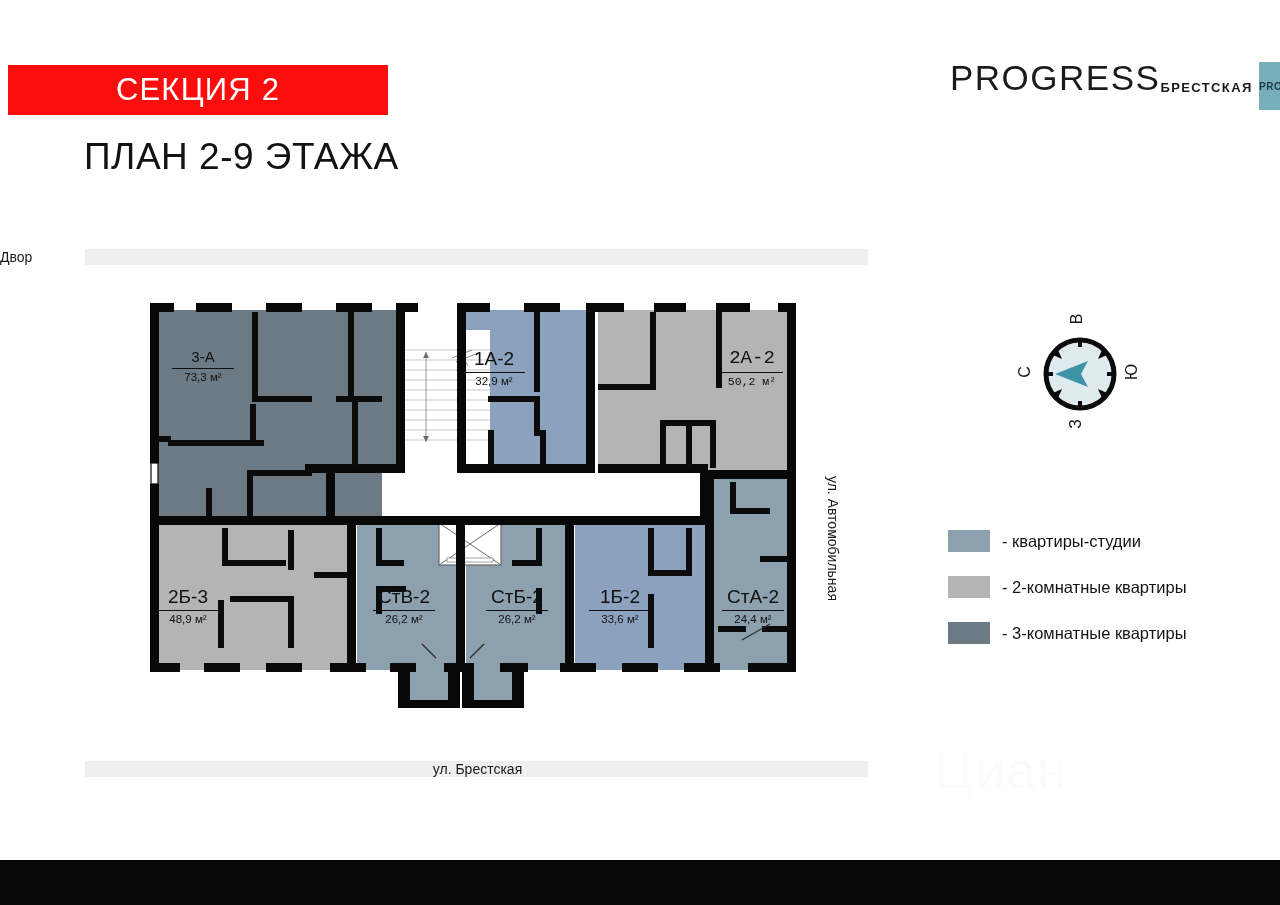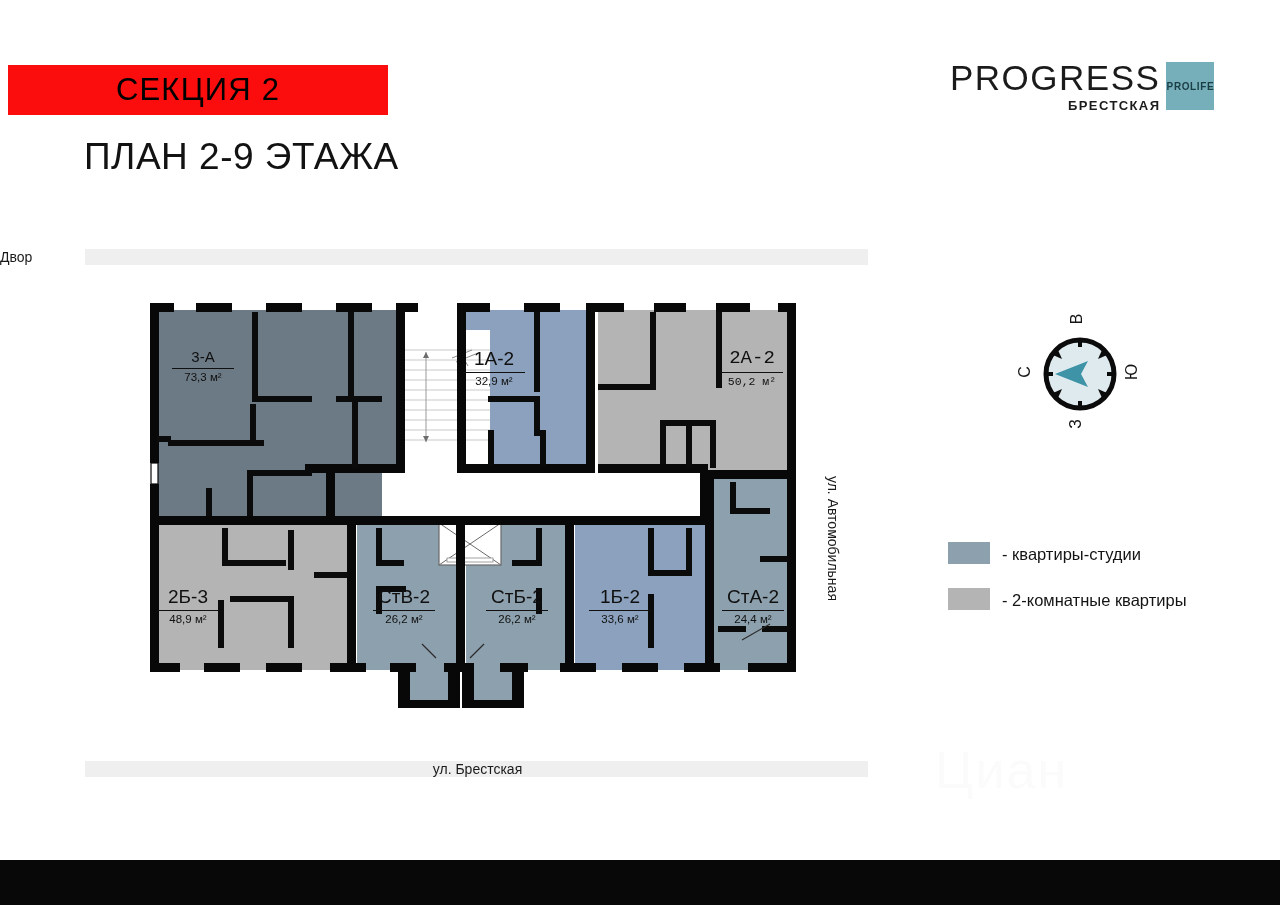--- a/index.html
+++ b/index.html
@@ -22,21 +22,21 @@
     left: 8px;
     top: 65px;
     width: 380px;
     height: 50px;
     background: #fb0d0d;
     display: flex;
     align-items: center;
     justify-content: center;
   }
   .section-badge .label {
-    color: #000000;
+    color: #ffffff;
     font-size: 31px;
     letter-spacing: 1.2px;
     font-weight: 400;
     white-space: nowrap;
   }
   .plan-title {
     position: absolute;
     left: 84px;
     top: 136px;
     font-size: 37px;
@@ -48,21 +48,21 @@
   
   .logo {
     position: absolute;
     left: 950px;
     top: 60px;
     display: flex;
     align-items: flex-start;
   }
   .logo-text-wrap {
     display: flex;
-    flex-direction: column;
+    flex-direction: row;
     align-items: flex-end;
     padding-right: 6px;
   }
   .logo-main {
     font-size: 35px;
     letter-spacing: 1.5px;
     line-height: 36px;
     color: #1b1b1b;
     font-weight: 400;
   }
@@ -150,21 +150,21 @@
 
   
   .legend {
     position: absolute;
     left: 948px;
     top: 518px;
     width: 300px;
   }
   .legend-row {
     display: flex;
-    align-items: flex-end;
+    align-items: center;
     height: 46px;
   }
   .legend-swatch {
     width: 42px;
     height: 22px;
     flex: 0 0 auto;
   }
   .legend-text {
     margin-left: 12px;
     font-size: 16.5px;
@@ -494,17 +494,21 @@
 
 <div class="legend" id="legend">
     <div class="legend-row">
       <div class="legend-swatch" style="background: rgb(141, 160, 173);"></div>
       <div class="legend-text">- квартиры-студии</div>
     </div>
     <div class="legend-row">
       <div class="legend-swatch" style="background: rgb(180, 180, 180);"></div>
       <div class="legend-text">- 2-комнатные квартиры</div>
     </div>
+    <div class="legend-row">
+      <div class="legend-swatch" style="background: rgb(108, 122, 133);"></div>
+      <div class="legend-text">- 3-комнатные квартиры</div>
+    </div>
   </div>
 
 <div class="watermark">Циан</div>
 
 <div class="bottom-bar"></div>
 
 </body></html>

